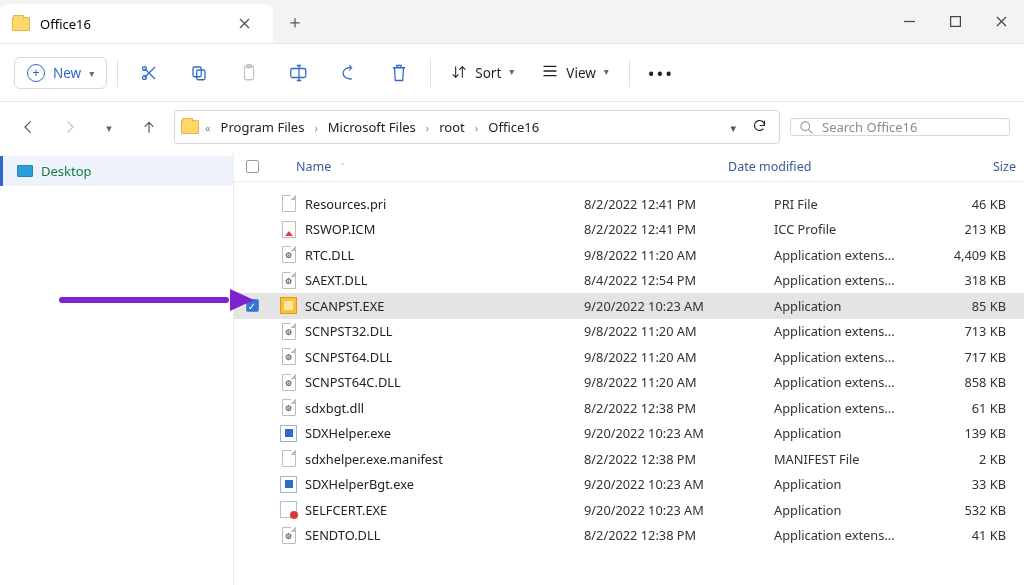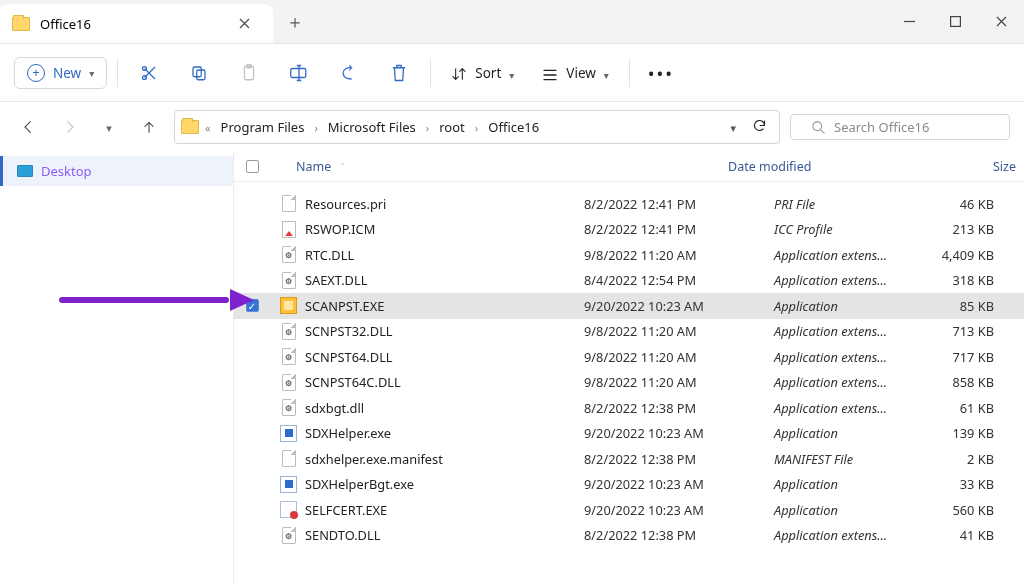--- a/index.html
+++ b/index.html
@@ -15,63 +15,63 @@
   .winctrl { margin-left:auto; display:flex; }
   .winctrl div { width:46px; display:flex; align-items:center; justify-content:center; color:#444; }
 
   
   .toolbar { height: 58px; display:flex; align-items:center; padding: 0 14px; gap: 8px; border-bottom: 1px solid #e9e9e9; }
   .newbtn { display:flex; align-items:center; gap:8px; padding: 6px 12px; border:1px solid #d8d8d8; border-radius: 6px; color:#3169c6; font-size:13.5px; }
   .newbtn .plus-circle { width:18px; height:18px; border:1.5px solid #3169c6; border-radius:50%; display:flex; align-items:center; justify-content:center; font-size:13px; line-height:1; }
   .tb-ic { width:42px; height:40px; display:flex; align-items:center; justify-content:center; color:#3169c6; border-radius:6px; font-size:19px; }
   .tb-ic.mute { color:#b8b8b8; }
   .tb-sep { width:1px; height:28px; background:#e1e1e1; margin: 0 2px; }
-  .tb-ddl { display:flex; align-items:flex-end; gap:8px; padding:6px 10px; color:#1f1f1f; font-size:13.5px; }
+  .tb-ddl { display:flex; align-items:flex-start; gap:8px; padding:6px 10px; color:#1f1f1f; font-size:13.5px; }
   .chev { font-size:10px; color:#666; }
 
   
   .navrow { height: 50px; display:flex; align-items:center; padding: 0 14px; gap:10px; }
   .nav-ic { width:30px; height:36px; display:flex; align-items:center; justify-content:center; color:#555; font-size:15px; }
   .nav-ic.disabled { color:#c5c5c5; }
   .addrbox { flex:1; display:flex; align-items:center; height:34px; border:1px solid #d6d6d6; border-radius:4px; padding: 0 8px 0 6px; gap:6px; font-size:13px; }
   .addrbox .folder-ic { width:18px; height:14px; background:#ffd76a; border:1px solid #e0b94a; border-radius:1px; position:relative; flex-shrink:0; }
   .addrbox .folder-ic::before { content:""; position:absolute; top:-3px; left:0; width:9px; height:3px; background:#ffd76a; border:1px solid #e0b94a; border-bottom:none; border-radius:1px 1px 0 0; }
   .crumb { color:#222; padding:2px 4px; }
   .csep { color:#8a8a8a; font-size:11px; }
   .addrbox .spacer { flex:1; }
   .addrbox .dd { color:#555; font-size:11px; padding:0 6px; }
   .addrbox .refresh { color:#222; padding:0 4px; }
-  .searchbox { width:220px; height:26px; border:1px solid #d6d6d6; border-radius:4px; display:flex; align-items:center; padding:0 20px; gap:8px; color:#8c8c8c; font-size:13px; }
+  .searchbox { width:220px; height:18px; border:1px solid #d6d6d6; border-radius:4px; display:flex; align-items:center; padding:0 8px; gap:8px; color:#8c8c8c; font-size:13px; }
   .searchbox svg { width:15px; height:15px; }
 
   
   .main { display:flex; height: calc(585px - 44px - 58px - 50px); }
   .sidebar { width:234px; border-right:1px solid #ececec; padding-top:4px; }
-  .side-item { display:flex; align-items:center; gap:8px; height:30px; padding:0 14px; font-size:13px; color:#8b5cf6; background:#eef3fb; border-left:3px solid #3169c6; }
+  .side-item { display:flex; align-items:center; gap:8px; height:30px; padding:0 14px; font-size:13px; color:#15803d; background:#eef3fb; border-left:3px solid #3169c6; }
   .side-item .desk-ic { width:16px; height:12px; background:#2aa1d6; border:1px solid #2588b6; border-radius:1px; }
 
   .files { flex:1; display:flex; flex-direction:column; position:relative; }
   .cols { display:flex; align-items:center; height:30px; border-bottom:1px solid #ececec; color:#3b5998; font-size:12.5px; user-select:none;gap:16px; }
   .col-ck { width:36px; display:flex; justify-content:center; }
   .col-ck .box { width:13px; height:13px; border:1px solid #9a9a9a; border-radius:2px; }
   .col-name { flex:1.25; padding-left:10px; display:flex; align-items:center; gap:10px; }
   .col-date { width:190px; }
   .col-type { width:160px; }
   .col-size { width:90px; text-align:right; padding-right:8px; }
   .sort-ind { font-size:9px; color:#6c85b8; }
 
   .rows { overflow:hidden;margin-top:9px; }
   .row { display:flex; align-items:center; height:25.5px; font-size:12.8px; color:#222; }
   .row.sel { background:#e4e4e4; }
   .r-ck { width:36px; display:flex; justify-content:center; }
   .r-ck .box { width:13px; height:13px; border:1px solid #5d8bd8; border-radius:2px; background:#3573d6; display:flex; align-items:center; justify-content:center; color:#fff; font-size:10px; }
   .r-name { flex:1.25; padding-left:10px; display:flex; align-items:center; gap:8px; }
   .r-date { width:190px; color:#333; }
-  .r-type { width:160px; color:#333;font-style:italic; }
-  .r-size { width:90px; text-align:right; padding-right:30px; color:#333; }
+  .r-type { width:160px; color:#333; }
+  .r-size { width:90px; text-align:right; padding-right:18px; color:#333; }
 
   
   .fic { width:17px; height:20px; display:flex; align-items:center; justify-content:center; flex-shrink:0; }
   .doc-ic { width:14px; height:17px; border:1px solid #bdbdbd; border-radius:1px; background:#fff; position:relative; }
   .doc-ic.fold::after { content:""; position:absolute; top:-1px; right:-1px; width:5px; height:5px; background:linear-gradient(135deg,#fff 49%,#bdbdbd 50%); }
   .doc-ic .inner { position:absolute; inset:3px; display:flex; align-items:center; justify-content:center; font-size:8px; font-weight:bold; }
   .gear-ic .inner { color:#6a6a6a; }
   .exe-ic { width:17px; height:17px; background:#fff; border:1px solid #9bb5d6; display:flex; align-items:center; justify-content:center; }
   .exe-ic .sq { width:8px; height:8px; background:#2e6bd0; }
   .scanpst-ic { width:17px; height:17px; background:#ffbf3b; border:1px solid #d99b1c; position:relative; }
@@ -419,21 +419,21 @@
         <div class="row">
           <div class="r-ck"></div>
           <div class="r-name">
             <span class="fic">
               <div class="selfcert-ic"></div>
             </span>
             <span>SELFCERT.EXE</span>
           </div>
           <div class="r-date">9/20/2022 10:23 AM</div>
           <div class="r-type">Application</div>
-          <div class="r-size">560 KB</div>
+          <div class="r-size">532 KB</div>
         </div>
         <div class="row">
           <div class="r-ck"></div>
           <div class="r-name">
             <span class="fic">
               <div class="doc-ic fold gear-ic">
                 <div class="inner">⚙</div>
               </div>
             </span>
             <span>SENDTO.DLL</span>

